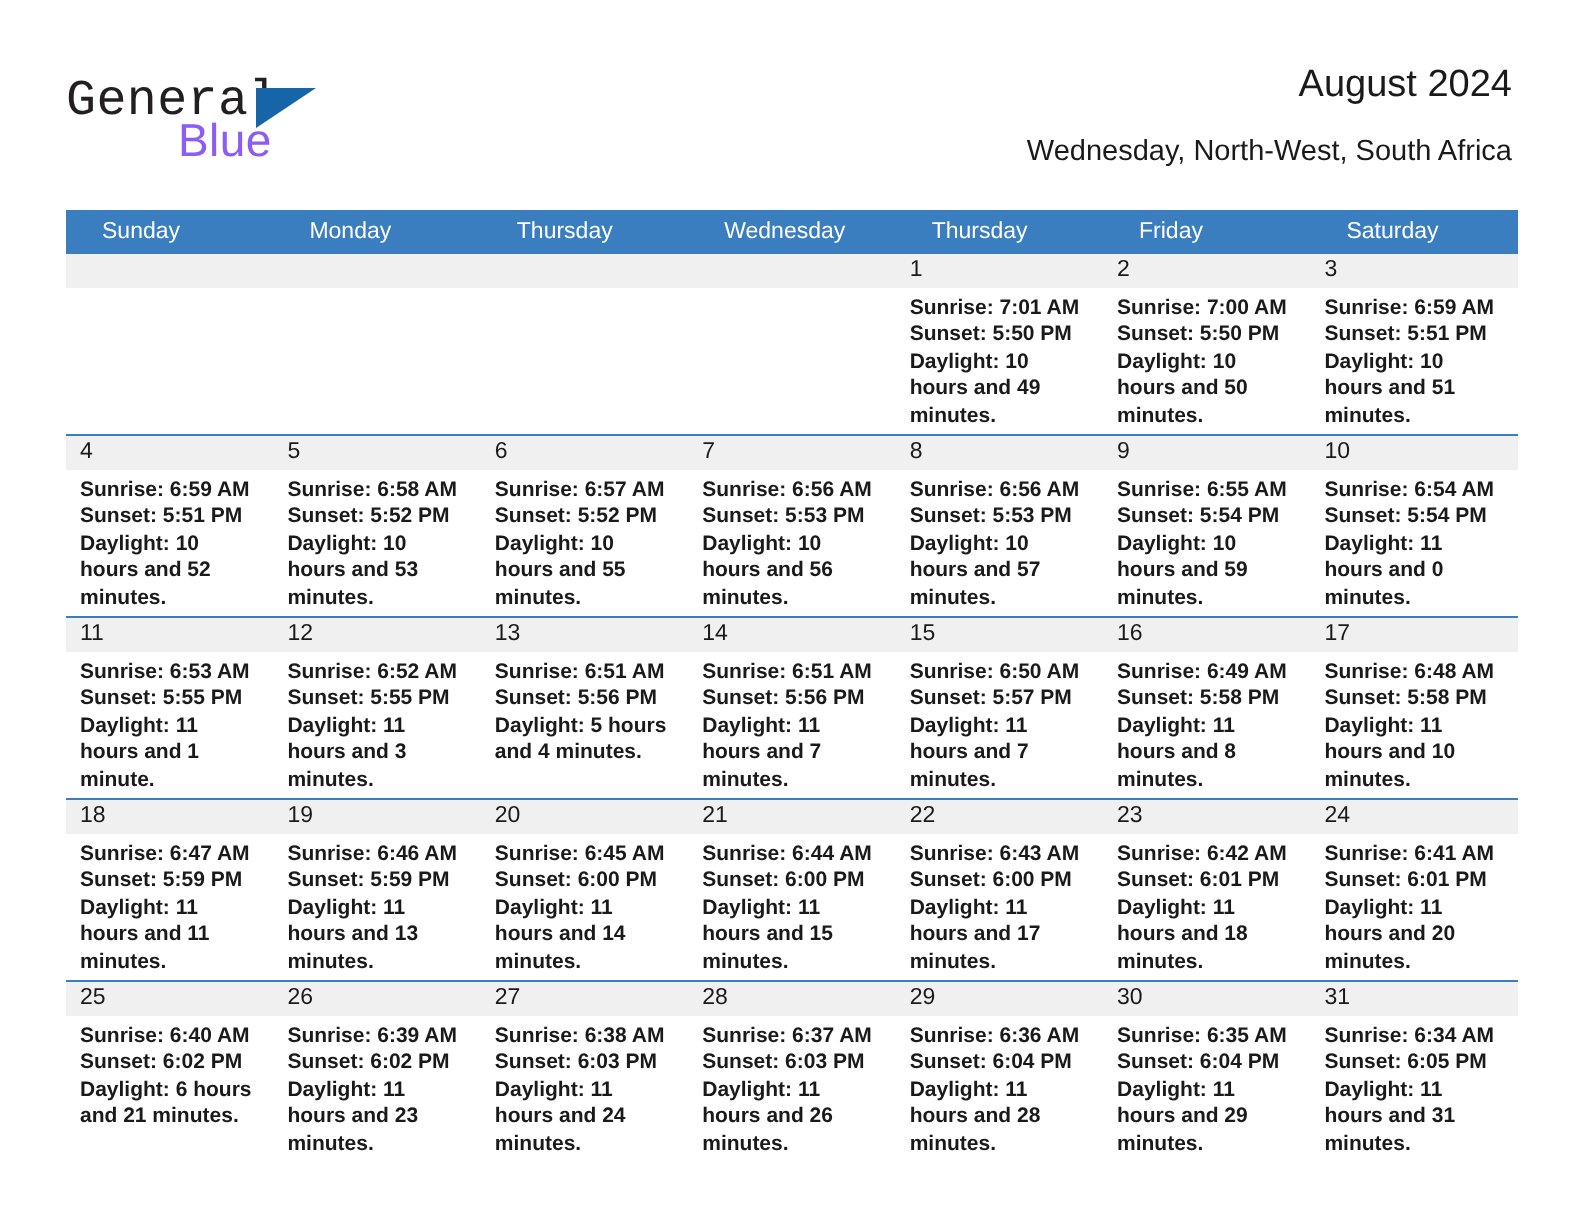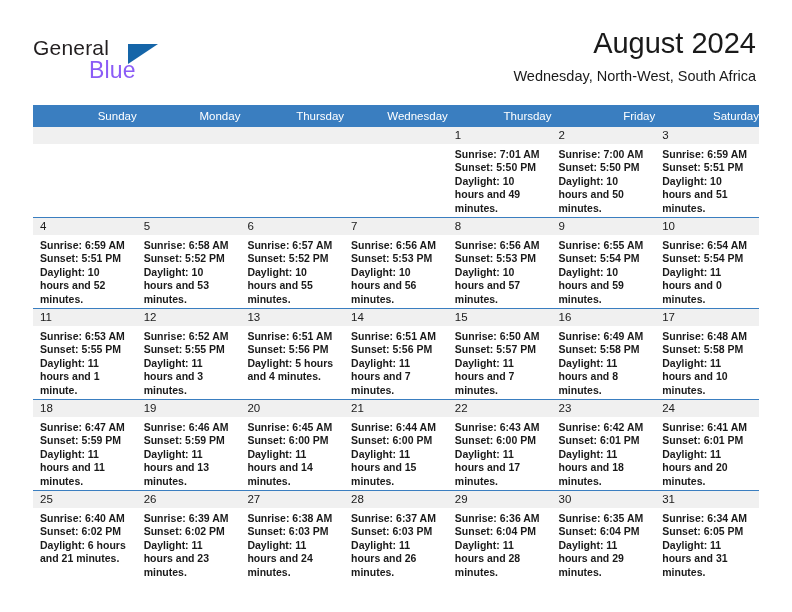--- a/index.html
+++ b/index.html
@@ -33,24 +33,24 @@
     position: absolute;
     left: 33px;
     top: 36px;
     width: 180px;
     height: 48px;
   }
   .logo-general {
     position: absolute;
     left: 0;
     top: 0;
-    font-size: 21px;
+    font-size: 25px;
     letter-spacing: 0.2px;
     color: #231f20;
-    font-family: Liberation Sans, sans-serif;
+    font-family: Liberation Mono, monospace;
   }
   .logo-blue {
     position: absolute;
     left: 56px;
     top: 21px;
     font-size: 23px;
     letter-spacing: 0.2px;
     color: #8b5cf6;
     font-family: "Liberation Sans", sans-serif;
   }
@@ -64,21 +64,21 @@
     border-bottom: 20px solid transparent;
   }
 
   .title-block {
     position: absolute;
     right: 36px;
     top: 26px;
     text-align: right;
   }
   .cal-title {
-    font-size: 29px;
+    font-size: 19px;
     color: #1a1a1a;
     line-height: 34px;
     white-space: nowrap;
     font-weight: normal;
     text-align: right;
   }
   .cal-subtitle {
     font-size: 14.5px;
     color: #1a1a1a;
     line-height: 20px;
@@ -93,22 +93,22 @@
     top: 105px;
     width: 726px;
     border-collapse: collapse;
     table-layout: fixed;
   }
   .dow-row th {
     background: #3a7ec0;
     color: #ffffff;
     font-size: 11.5px;
     font-weight: normal;
-    text-align: right;
-    padding: 5px 0 5px 7px;
+    text-align: left;
+    padding: 5px 0 5px 18px;
     height: 18px;
     box-sizing: border-box;
     border: none;
   }
 
   .week-row > td {
     vertical-align: top;
     padding: 0;
     border: none;
     border-top: 1px solid #3a7ec0;

